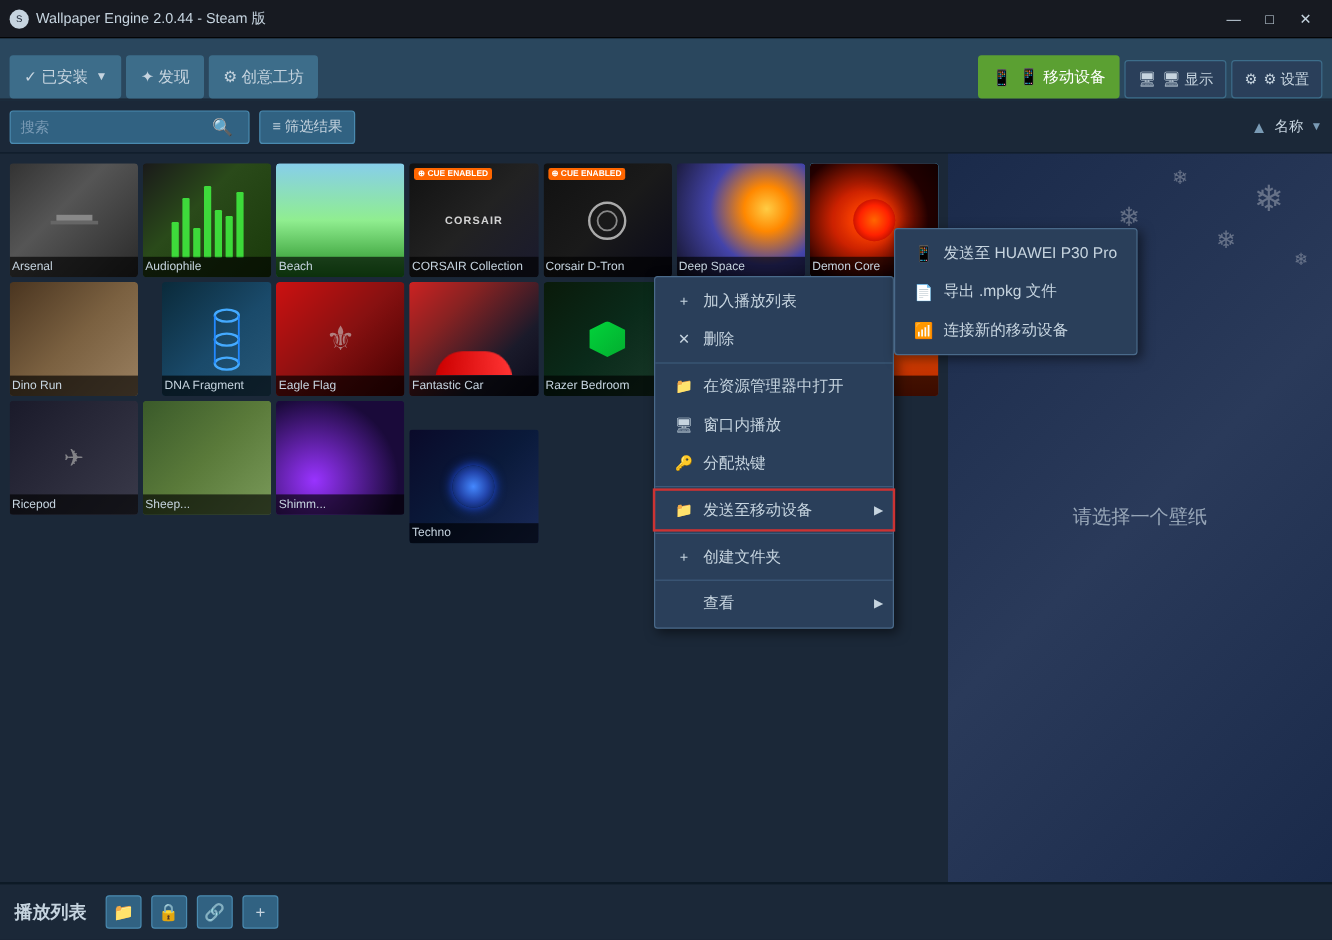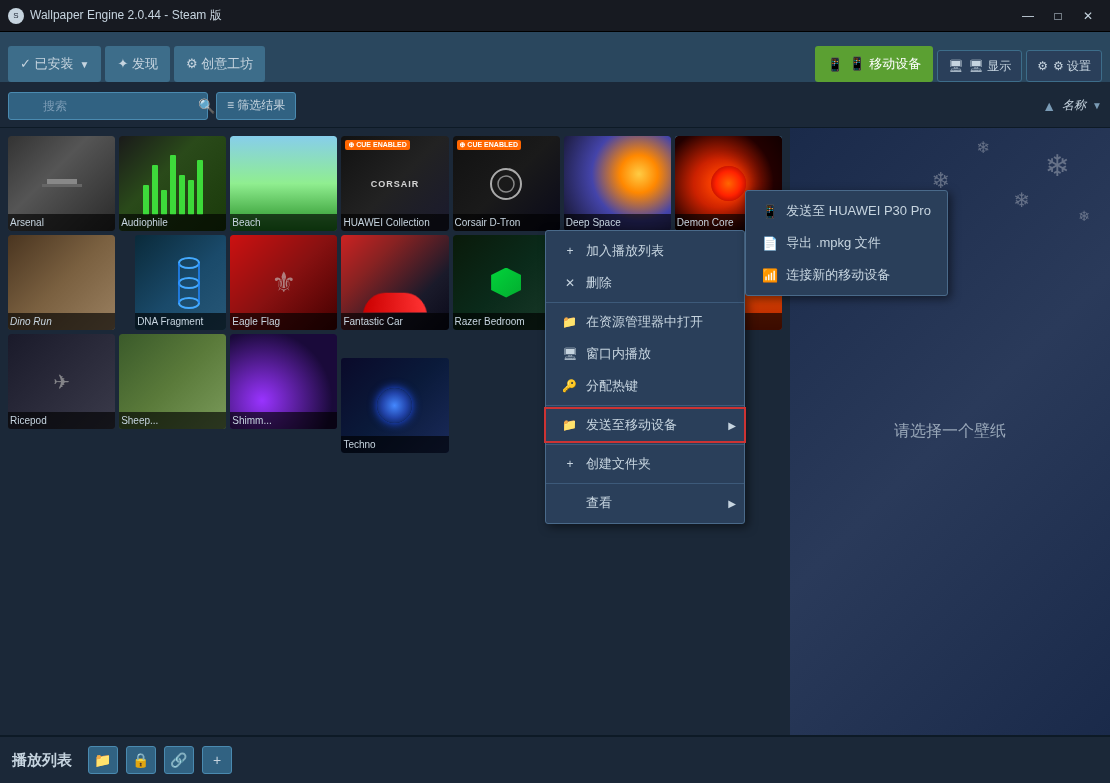--- a/index.html
+++ b/index.html
@@ -123,21 +123,20 @@
       height: 28px;
       width: 200px;
     }
     #search-input {
       background: transparent;
       border: none;
       outline: none;
       color: #7dd3fc;
       font-size: 12px;
       width: 160px;
-      margin-left: 26px;
     }
     #search-input::placeholder { color: #7a9bb5; }
     .search-icon { color: #7a9bb5; font-size: 14px; }
 
     #filter-btn {
       height: 28px;
       background: #316282;
       border: 1px solid #4a8ab0;
       color: #c6d4df;
       font-size: 12px;
@@ -154,21 +153,20 @@
       gap: 6px;
     }
     .sort-arrow {
       color: #7a9bb5;
       font-size: 14px;
       cursor: pointer;
     }
     #sort-label {
       color: #c6d4df;
       font-size: 12px;
-      font-style: italic;
     }
     .sort-dropdown {
       color: #7a9bb5;
       font-size: 10px;
       cursor: pointer;
     }
 
     
     #main-content {
       display: flex;
@@ -217,21 +215,21 @@
     .wallpaper-item.selected .wallpaper-thumb { outline: 2px solid #66c0f4; }
 
     
     .bg-arsenal { background: linear-gradient(135deg, #2d2d2d 0%, #555 50%, #333 100%); }
     .bg-audiophile { background: linear-gradient(135deg, #1a1a1a 0%, #2a4a1a 40%, #1a3a0a 100%); }
     .bg-beach { background: linear-gradient(135deg, #1e6e3e 0%, #2e8e4e 50%, #5abf7a 100%); }
     .bg-corsair { background: linear-gradient(135deg, #111 0%, #222 50%, #1a1a2e 100%); }
     .bg-corsair2 { background: linear-gradient(135deg, #111 0%, #1a1a1a 50%, #0a0a1a 100%); }
     .bg-deepspace { background: radial-gradient(circle at 70% 40%, #ffcc44 0%, #ff8800 20%, #4444aa 50%, #111122 100%); }
     .bg-demoncore { background: radial-gradient(circle at 40% 50%, #ff4400 0%, #cc2200 30%, #220000 70%, #110000 100%); }
-    .bg-dinorun { background: linear-gradient(135deg, #3a2a1a 0%, #6a4a2a 50%, #8a6a4a 100%); font-style: italic; }
+    .bg-dinorun { background: linear-gradient(135deg, #3a2a1a 0%, #6a4a2a 50%, #8a6a4a 100%); }
     .bg-dna { background: linear-gradient(135deg, #0a2a3a 0%, #1a4a6a 50%, #2a5a7a 100%); margin-left: 16px; }
     .bg-eagle { background: linear-gradient(135deg, #cc1111 0%, #881111 50%, #440000 100%); }
     .bg-fantastic { background: linear-gradient(135deg, #cc2222 0%, #882222 30%, #1a1a2a 70%, #0a0a1a 100%); }
     .bg-neo { background: linear-gradient(135deg, #1a0a2a 0%, #6a1a9a 50%, #cc44cc 100%); }
     .bg-razer-bedroom { background: linear-gradient(135deg, #0a1a2a 0%, #1a3a4a 30%, #0a2a1a 70%, #1a4a2a 100%); }
     .bg-razer-vortex { background: linear-gradient(135deg, #0a1a0a 0%, #1a4a1a 30%, #0f2a0f 70%, #1a3a1a 100%); }
     .bg-ricepod { background: linear-gradient(135deg, #1a1a2a 0%, #2a2a3a 50%, #3a3a4a 100%); }
     .bg-sheep { background: linear-gradient(135deg, #2a3a2a 0%, #4a6a3a 50%, #6a8a4a 100%); }
     .bg-shimm { background: linear-gradient(135deg, #1a0a3a 0%, #3a1a6a 50%, #6a2a9a 100%); }
     .bg-techno { background: linear-gradient(135deg, #0a0a2a 0%, #0a1a3a 50%, #1a2a4a 100%); margin-top: 24px; }
@@ -462,21 +460,21 @@
       </div>
     </div>
     <div class="wallpaper-item">
       <div class="wallpaper-thumb bg-corsair">
         <div class="cue-badge">⊕ CUE ENABLED</div>
         <div style="width:100%;height:100%;display:flex;align-items:center;justify-content:center;">
           <div style="color:white;font-size:20px;opacity:0.8;text-align:center;">
             <div style="font-weight:bold;font-size:9px;letter-spacing:1px;">CORSAIR</div>
           </div>
         </div>
-        <div class="wallpaper-label">HUAWEI Collection</div>
+        <div class="wallpaper-label">CORSAIR Collection</div>
       </div>
     </div>
     <div class="wallpaper-item">
       <div class="wallpaper-thumb bg-corsair2">
         <div class="cue-badge">⊕ CUE ENABLED</div>
         <div style="width:100%;height:100%;display:flex;align-items:center;justify-content:center;">
           <svg width="40" height="40" viewBox="0 0 40 40">
               <circle cx="20" cy="20" r="15" fill="none" stroke="#aaa" stroke-width="2"></circle>
               <circle cx="20" cy="20" r="8" fill="none" stroke="#888" stroke-width="1.5"></circle>
             </svg>

